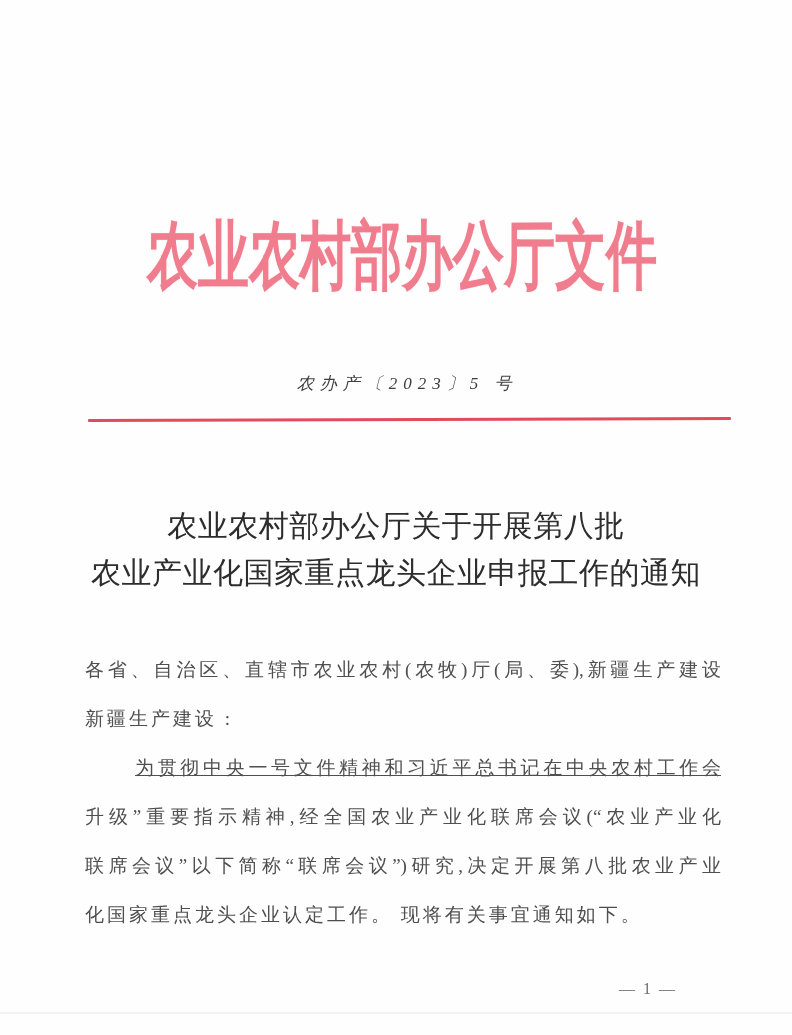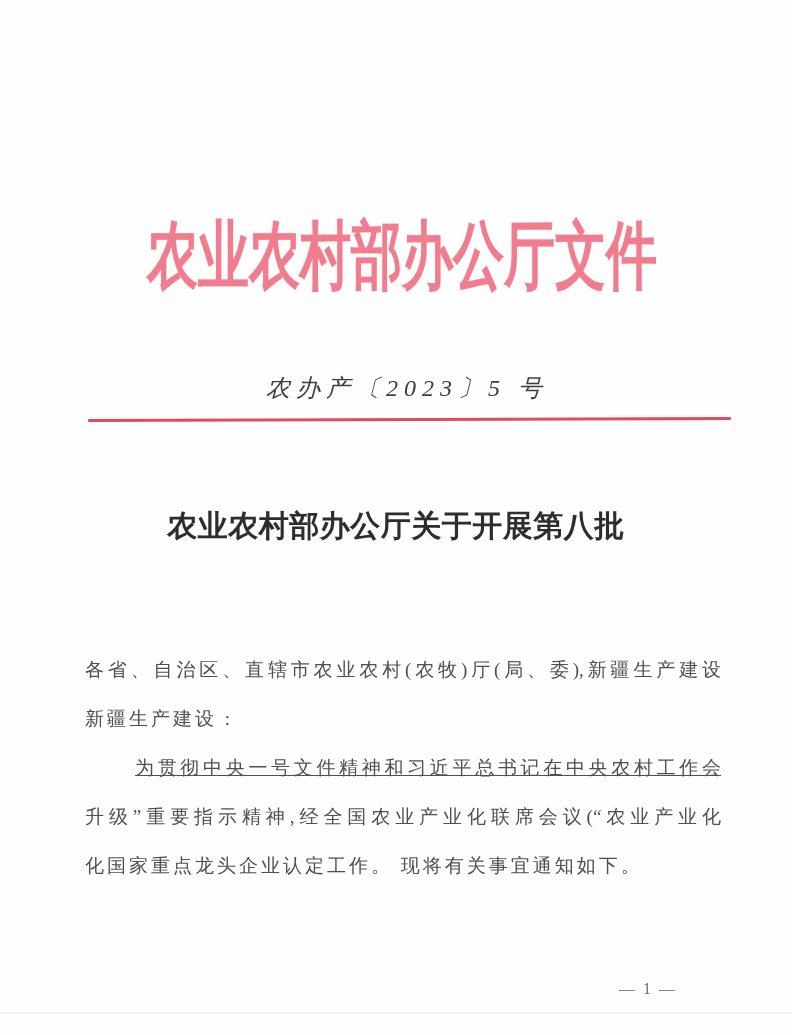--- a/index.html
+++ b/index.html
@@ -39,21 +39,21 @@
     text-shadow: 0 0 1px rgba(244, 150, 162, 0.55);
   }
   
   .doc-number {
     position: absolute;
     top: 372px;
     left: 0;
     width: 100%;
     padding-left: 22px;
     text-align: center;
-    font-size: 24px;
+    font-size: 17px;
     letter-spacing: 6px;
     color: var(--doc-number-gray, #3d3d3d);
     font-style: italic;
   }
   
   .red-line {
     position: absolute;
     top: 418px;
     left: 88px;
     width: 643px;
@@ -63,21 +63,21 @@
     border-radius: 1px;
   }
   
   .doc-title {
     position: absolute;
     top: 502px;
     left: 0;
     width: 100%;
     text-align: center;
     font-size: 30px;
-    font-weight: bold;
+    font-weight: normal;
     line-height: 47px;
     color: var(--title-black, #2d2d2d);
     letter-spacing: 0.5px;
   }
   
   .body-block {
     position: absolute;
     top: 645px;
     left: 85px;
     width: 636px;
@@ -127,27 +127,29 @@
   <div class="org-title">
     <span>农业农村部办公厅文件</span>
   </div>
 
   <div class="doc-number">农办产〔2023〕5 号</div>
 
   <div class="red-line"></div>
 
   <div class="doc-title">
     <div>农业农村部办公厅关于开展第八批</div>
+    <div>农业产业化国家重点龙头企业申报工作的通知</div>
   </div>
 
   <div class="body-block">
     <div class="line justify">各省、自治区、直辖市农业农村(农牧)厅(局、委),新疆生产建设</div>
     <div class="line">新疆生产建设 :</div>
     <div class="line justify indent">为贯彻中央一号文件精神和习近平总书记在中央农村工作会</div>
     <div class="line justify">升级”重要指示精神,经全国农业产业化联席会议(“农业产业化</div>
+    <div class="line justify">联席会议”以下简称“联席会议”)研究,决定开展第八批农业产业</div>
     <div class="line">化国家重点龙头企业认定工作。 现将有关事宜通知如下。</div>
   </div>
 
   <div class="page-number">— 1 —</div>
 
   <div class="scan-edge"></div>
 
 </div>
 
 </body></html>

